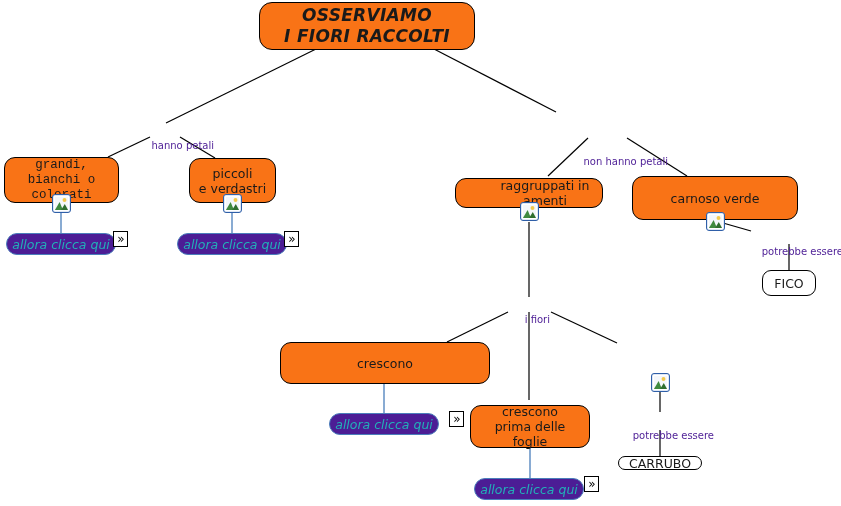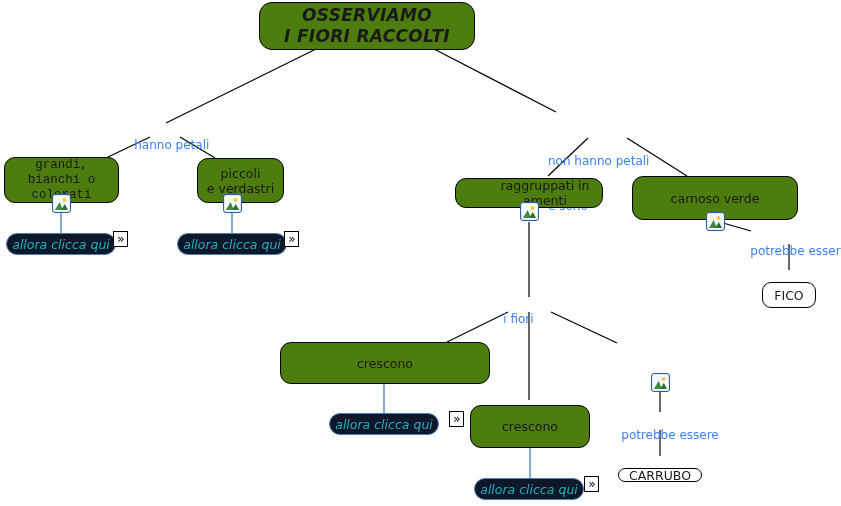--- a/index.html
+++ b/index.html
@@ -12,51 +12,50 @@
   #canvas{position:relative;width:841px;height:506px;}
 
   #wires{position:absolute;left:0;top:0;width:841px;height:506px;pointer-events:none;}
 
   
   .node{
     position:absolute;
     box-sizing:border-box;
     border:1.4px solid #000000;
     border-radius:11px;
-    background:#4d7c0f;
+    background:#f97316;
     display:flex;align-items:center;justify-content:center;
     text-align:center;
     font-size:12.5px;
     color:#1a1a1a;
     line-height:15px;
     padding:3px 8px;
   }
   .node.title{
     border-radius:13px;
     border-width:1.6px;
     font-weight:bold;
     font-style:italic;
     font-size:17px;
     line-height:21px;
     letter-spacing:.3px;
   }
   .node.leaf{
     background:#ffffff;
     border-radius:9px;
     font-size:12.5px;
-    margin-top:12px;
   }
 
   
   .linkbox{
     position:absolute;
     box-sizing:border-box;
     border:1.3px solid #4a7ebb;
     border-radius:11px;
-    background:#0f172a;
+    background:#4c1d95;
     display:flex;align-items:center;justify-content:center;
     font-style:italic;
     font-size:12.5px;
     color:#22b0b8;
     white-space:nowrap;
     padding:2px 9px;
   }
   .chev{
     position:absolute;
     box-sizing:border-box;
@@ -81,24 +80,24 @@
     border-radius:3px;
     background:#dfe8f5;
     padding:1px;
     overflow:hidden;
   }
   .picicon svg{display:block;width:100%;height:100%;}
 
   
   .elabel{
     position:absolute;
-    font-size:12px;
-    color:#3b82f6;
+    font-size:10px;
+    color:#4c1d95;
     line-height:15px;
-    text-align:left;
+    text-align:right;
     white-space:pre;
   }
 </style>
 </head>
 <body>
 
 <div id="canvas">
 
   <svg id="wires" viewBox="0 0 841 506" xmlns="http://www.w3.org/2000/svg">
     <g stroke="#000000" stroke-width="1.2" fill="none">
@@ -180,21 +179,21 @@
   <div class="picicon" style="left:52px;top:194px;">
     <svg viewBox="0 0 16 16" xmlns="http://www.w3.org/2000/svg">
       <rect x="0" y="0" width="16" height="16" fill="#f4f7fb"></rect>
       <circle cx="11.2" cy="4.2" r="2.1" fill="#f2c94c"></circle>
       <polygon points="1,15 6,6.5 9.5,15" fill="#3f8a3f"></polygon>
       <polygon points="7.5,15 11.5,8.5 15,15" fill="#2f6e2f"></polygon>
       <rect x="0.5" y="0.5" width="15" height="15" fill="none" stroke="#ffffff" stroke-width="1"></rect>
     </svg>
   </div>
 
-  <div class="node" style="left:189px;top:158px;width:87px;height:45px;margin-left:8px;">
+  <div class="node" style="left:189px;top:158px;width:87px;height:45px;">
     <div>
       <div>piccoli</div>
       <div>e verdastri</div>
     </div>
   </div>
   <div class="picicon" style="left:223px;top:194px;">
     <svg viewBox="0 0 16 16" xmlns="http://www.w3.org/2000/svg">
       <rect x="0" y="0" width="16" height="16" fill="#f4f7fb"></rect>
       <circle cx="11.2" cy="4.2" r="2.1" fill="#f2c94c"></circle>
       <polygon points="1,15 6,6.5 9.5,15" fill="#3f8a3f"></polygon>
@@ -235,20 +234,21 @@
 
   <div class="node" style="left:280px;top:342px;width:210px;height:42px;">
     <div>
       <div>crescono</div>
     </div>
   </div>
 
   <div class="node" style="left:470px;top:405px;width:120px;height:43px;">
     <div>
       <div>crescono</div>
+      <div>prima delle foglie</div>
     </div>
   </div>
 
   <div class="picicon" style="left:651px;top:373px;">
     <svg viewBox="0 0 16 16" xmlns="http://www.w3.org/2000/svg">
       <rect x="0" y="0" width="16" height="16" fill="#f4f7fb"></rect>
       <circle cx="11.2" cy="4.2" r="2.1" fill="#f2c94c"></circle>
       <polygon points="1,15 6,6.5 9.5,15" fill="#3f8a3f"></polygon>
       <polygon points="7.5,15 11.5,8.5 15,15" fill="#2f6e2f"></polygon>
       <rect x="0.5" y="0.5" width="15" height="15" fill="none" stroke="#ffffff" stroke-width="1"></rect>

